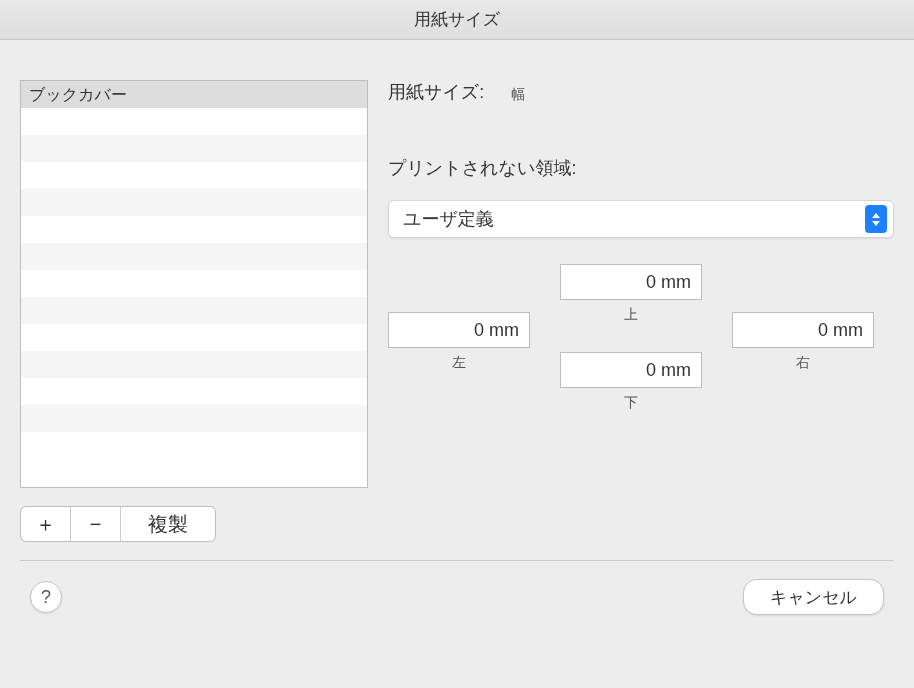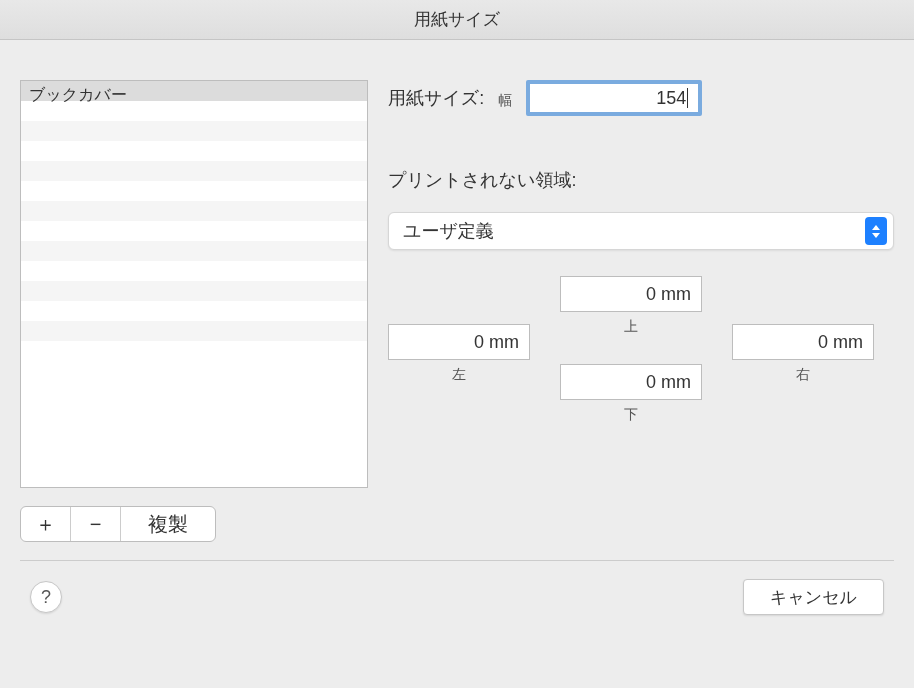--- a/index.html
+++ b/index.html
@@ -26,21 +26,21 @@
       padding: 40px 20px 0 20px;
       gap: 20px;
     }
     .left-panel { width: 348px; }
     .listbox {
       width: 348px;
       height: 408px;
       border: 1px solid #bdbdbd;
       background: #fff;
     }
-    .list-row { height: 20px; line-height: 28px; padding: 0 8px; }
+    .list-row { height: 27px; line-height: 28px; padding: 0 8px; }
     .list-row.selected { background: #dcdcdc; }
     .list-row.alt { background: #f5f5f5; }
     .left-buttons {
       display: flex;
       margin-top: 18px;
       border: 1px solid #bdbdbd;
       border-radius: 6px;
       width: 196px;
       background: #fff;
       overflow: hidden;
@@ -49,21 +49,21 @@
       height: 34px;
       display: flex;
       align-items: center;
       justify-content: center;
       font-size: 20px;
       cursor: default;
     }
     .seg-btn.plus, .seg-btn.minus { width: 50px; border-right: 1px solid #ccc; }
     .seg-btn.dup { flex: 1; font-size: 20px; }
     .right-panel { flex: 1; }
-    .row { display: flex; align-items: center; gap: 14px; }
+    .row { display: flex; align-items: center; gap: 27px; }
     .label { font-size: 18px; }
     .small-label { font-size: 14px; color: #555; text-align: center; margin-top: 6px; }
     .input-box {
       border: 1px solid #bdbdbd;
       background: #fff;
       height: 36px;
       display: flex;
       align-items: center;
       justify-content: flex-end;
       padding: 0 10px;
@@ -124,21 +124,21 @@
       background: #fff;
       display: flex; align-items: center; justify-content: center;
       font-size: 18px;
       color: #555;
       box-shadow: 0 1px 2px rgba(0,0,0,0.1);
     }
     .spacer { flex: 1; }
     .push-btn {
       height: 36px;
       padding: 0 26px;
-      border-radius: 4px;
+      border-radius: 14px;
       border: 1px solid #c7c7c7;
       background: #fff;
       font-size: 17px;
       box-shadow: 0 1px 2px rgba(0,0,0,0.1);
       display: flex; align-items: center; justify-content: center;
       min-width: 140px;
     }
     .push-btn.primary {
       border: none;
       background: linear-gradient(#4b94ff, #1164ff);
@@ -188,24 +188,20 @@
     </div>
   </div>
 
   <div class="right-panel">
     <div class="row">
       <div class="label">用紙サイズ:</div>
       <div>
         <div class="small-label">幅</div>
       </div>
       <div>
-        <div class="input-box focused" style="width:176px">
-          <span>154</span>
-            <span class="cursor"></span>
-        </div>
       </div>
     </div>
 
     <div class="label" style="margin-top:52px">プリントされない領域:</div>
 
     <div class="select-box" style="margin-top:20px">
       <span>ユーザ定義</span>
       <span class="select-arrows"></span>
     </div>
 

